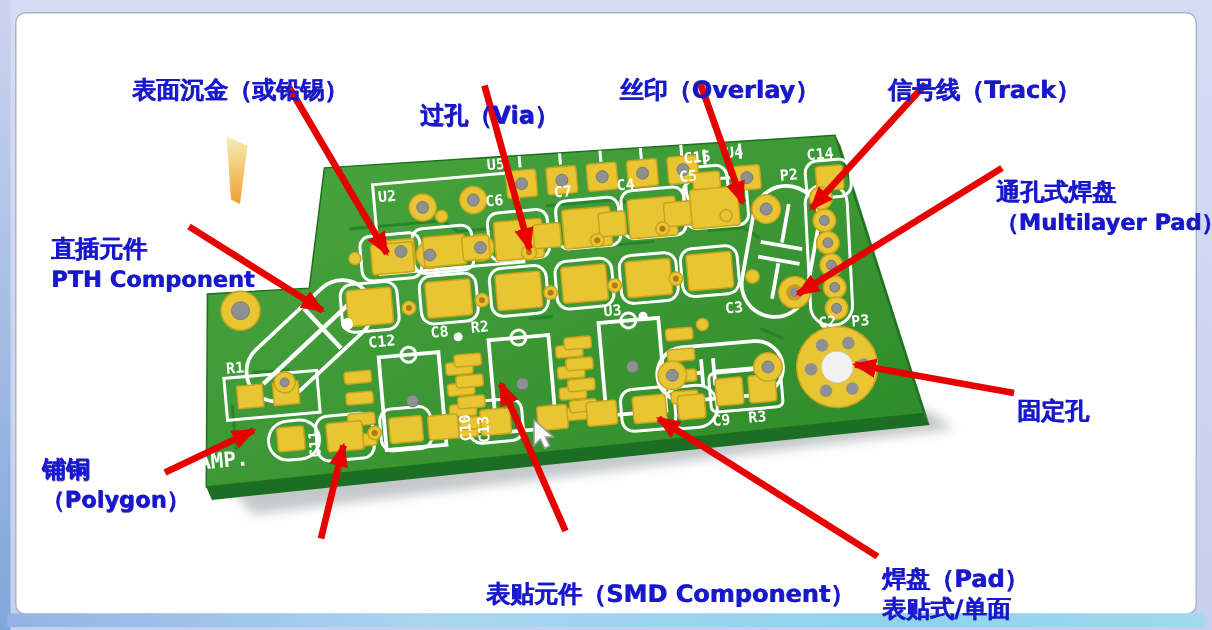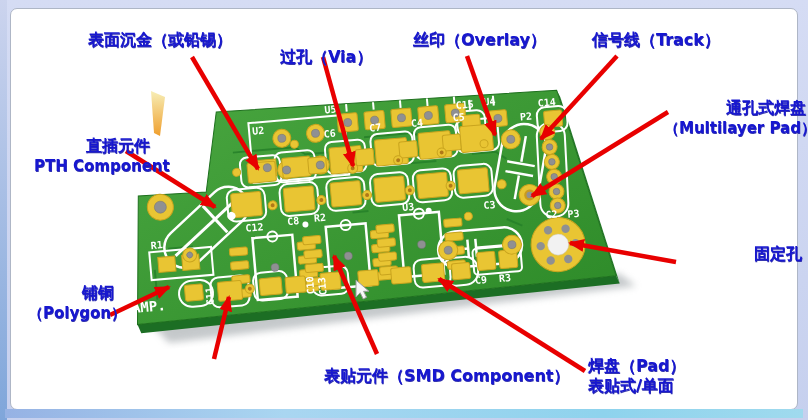--- a/index.html
+++ b/index.html
@@ -7,23 +7,23 @@
          background:linear-gradient(180deg,#d5dcf4,#c6d0ee);
          font-family:"DejaVu Sans",sans-serif;}
   .left-strip{position:absolute;left:0;top:0;width:7px;height:420px;
               background:linear-gradient(180deg,#ccd4ee,#7fa6da);}
   .panel{position:absolute;left:10px;top:8px;width:786px;height:400px;
          background:#ffffff;border:1px solid #aeb6c6;border-radius:7px;}
   .bottom-strip{position:absolute;left:5px;top:409px;width:798px;height:9px;
          background:linear-gradient(90deg,#96b2e4,#a9d6f1 35%,#8ed3ed 75%,#9fdaee);}
   .scene{position:absolute;left:0;top:0;z-index:2;}
   .lbl{position:absolute;z-index:3;color:#1717d0;font-weight:bold;font-size:16px;
-       line-height:20px;white-space:nowrap;text-shadow:0.5px 0.5px 0 #3535b0;}
+       line-height:20px;white-space:nowrap;text-shadow:0.5px 0.5px 0 #3535b0;margin-top:20px;}
   .lbl .en{font-size:15px;}
-  .center{text-align:right;}
+  .center{text-align:left;}
 </style>
 </head>
 <body>
 
 <div class="stage">
   <div class="left-strip"></div>
   <div class="panel"></div>
   <div class="bottom-strip"></div>
 
   <svg class="scene" width="808" height="420" viewBox="0 0 808 420">

